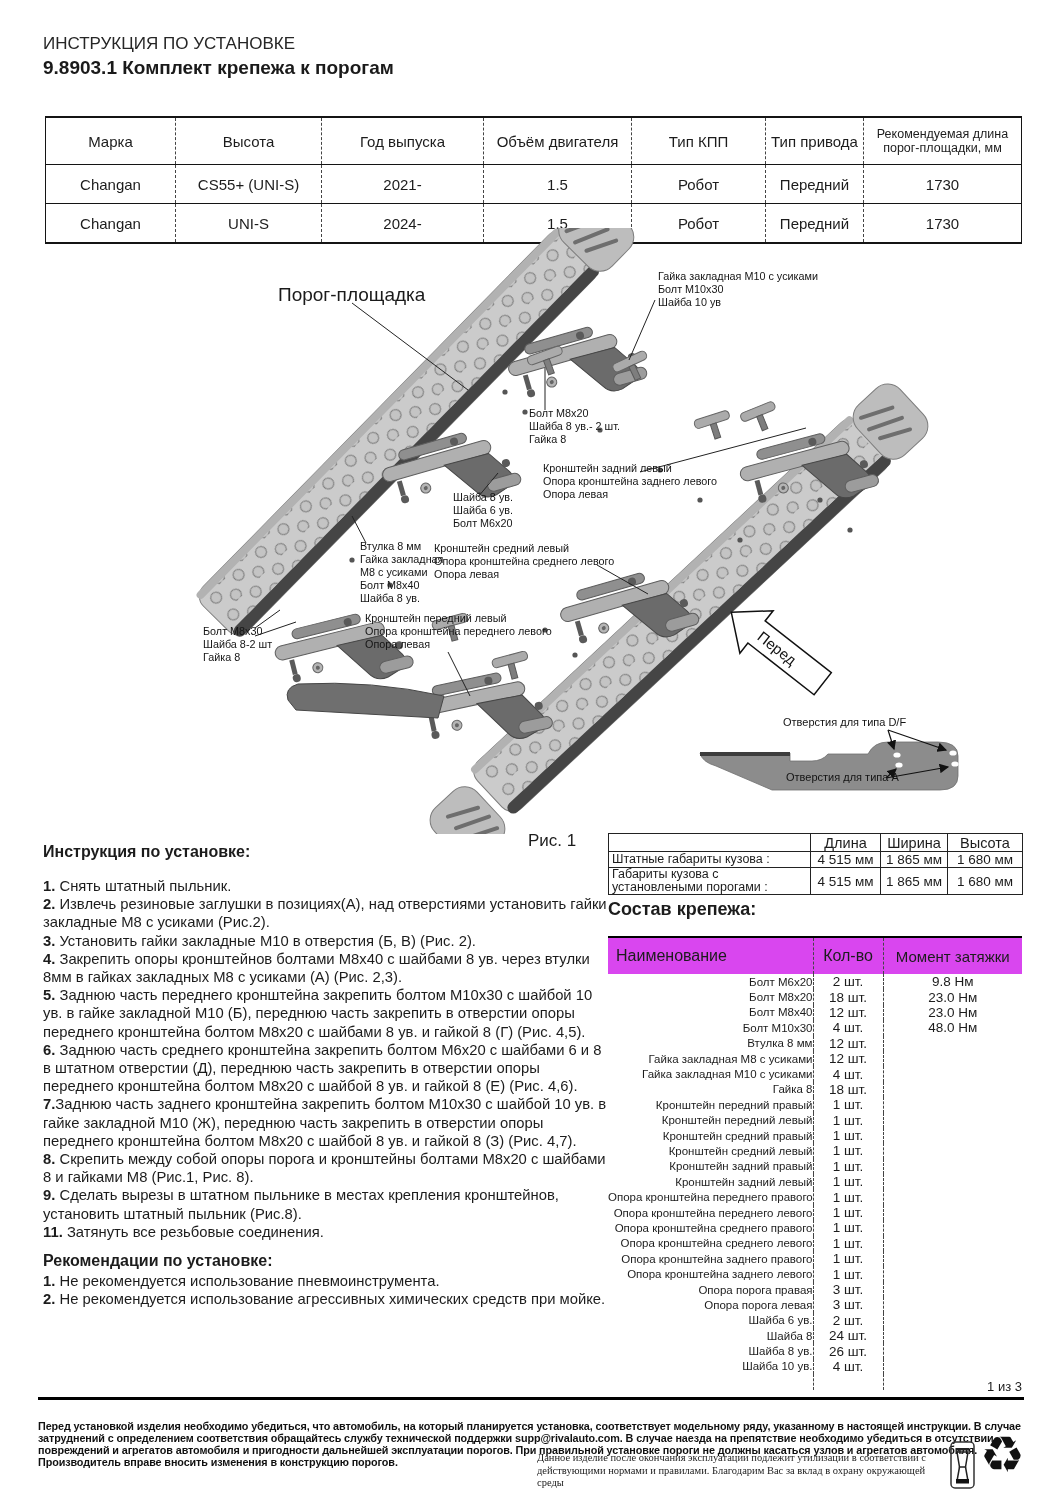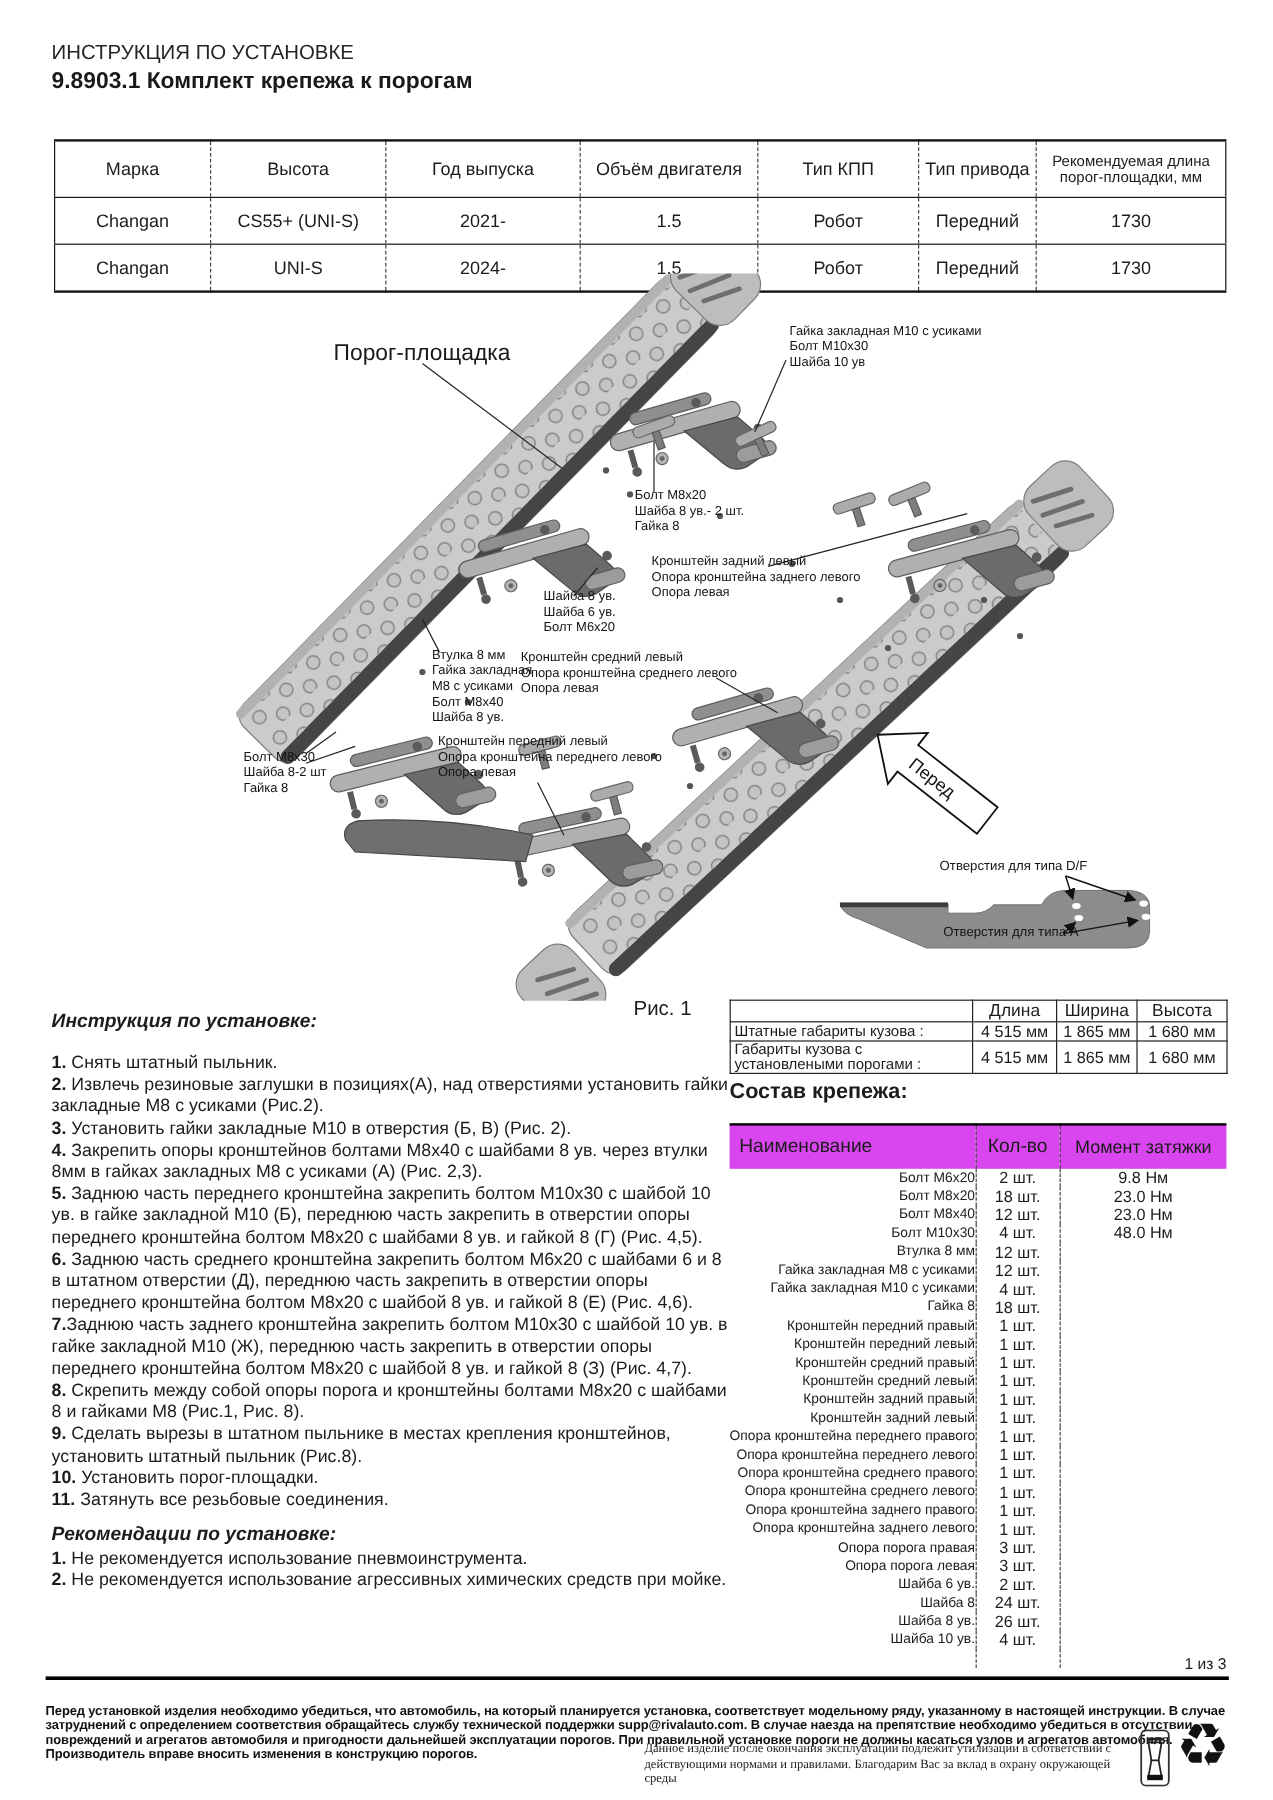--- a/index.html
+++ b/index.html
@@ -20,21 +20,21 @@
   table.vehicle tr:last-child td{border-bottom:none;}
 
   
   .callout{font-size:10.8px;line-height:13px;white-space:pre-line;color:#141414;}
   .lbl-porog{left:278px;top:284px;font-size:19px;color:#1a1a1a;}
   .fig-caption{left:528px;top:831px;font-size:17px;}
   .holelbl{font-size:11px;color:#141414;}
 
   
   .ins{left:43px;top:843px;width:570px;}
-  .ins h3{margin:0 0 16px 0;font-size:16px;font-style:italic;}
+  .ins h3{margin:0 0 16px 0;font-size:16px;}
   .ins .item{font-size:14.8px;line-height:18.2px;}
   .ins .rec-head{margin:11px 0 2px 0;font-size:16px;}
 
   
   table.dims{left:608px;top:833px;width:414px;border-collapse:collapse;table-layout:fixed;}
   table.dims th,table.dims td{border:1px solid #222;padding:0 2px;}
   table.dims th{font-size:14.5px;font-weight:normal;text-align:center;height:17px;}
   table.dims td.lbl{font-size:12.5px;line-height:13px;text-align:left;padding-left:3px;}
   table.dims td.val{font-size:13.5px;text-align:center;}
 
@@ -255,21 +255,20 @@
 
     <div class="item"><b>1.</b><span> Снять штатный пыльник.</span></div>
         <div class="item"><b>2.</b><span> Извлечь резиновые заглушки в позициях(А), над отверстиями установить гайки закладные М8 с усиками (Рис.2).</span></div>
         <div class="item"><b>3.</b><span> Установить гайки закладные М10 в отверстия (Б, В) (Рис. 2).</span></div>
         <div class="item"><b>4.</b><span> Закрепить опоры кронштейнов болтами М8х40 с шайбами 8 ув. через втулки 8мм в гайках закладных М8 с усиками (А) (Рис. 2,3).</span></div>
         <div class="item"><b>5.</b><span> Заднюю часть переднего кронштейна закрепить болтом М10х30 с шайбой 10 ув. в гайке закладной М10 (Б), переднюю часть закрепить в отверстии опоры переднего кронштейна болтом М8х20 с шайбами 8 ув. и гайкой 8 (Г) (Рис. 4,5).</span></div>
         <div class="item"><b>6.</b><span> Заднюю часть среднего кронштейна закрепить болтом М6х20 с шайбами 6 и 8 в штатном отверстии (Д), переднюю часть закрепить в отверстии опоры переднего кронштейна болтом М8х20 с шайбой 8 ув. и гайкой 8 (Е) (Рис. 4,6).</span></div>
         <div class="item"><b>7.</b><span>Заднюю часть заднего кронштейна закрепить болтом М10х30 с шайбой 10 ув. в гайке закладной М10 (Ж), переднюю часть закрепить в отверстии опоры переднего кронштейна болтом М8х20 с шайбой 8 ув. и гайкой 8 (З) (Рис. 4,7).</span></div>
         <div class="item"><b>8.</b><span> Скрепить между собой опоры порога и кронштейны болтами М8х20 с шайбами 8 и гайками М8 (Рис.1, Рис. 8).</span></div>
         <div class="item"><b>9.</b><span> Сделать вырезы в штатном пыльнике в местах крепления кронштейнов, установить штатный пыльник (Рис.8).</span></div>
-        <div class="item"><b>10.</b><span> Установить порог-площадки.</span></div>
         <div class="item"><b>11.</b><span> Затянуть все резьбовые соединения.</span></div>
       </div>
     <h3 class="rec-head">Рекомендации по установке:</h3>
     <div>
 
     <div class="item"><b>1.</b><span> Не рекомендуется использование пневмоинструмента.</span></div>
         <div class="item"><b>2.</b><span> Не рекомендуется использование агрессивных химических средств при мойке.</span></div>
       </div>
   </div>
 

